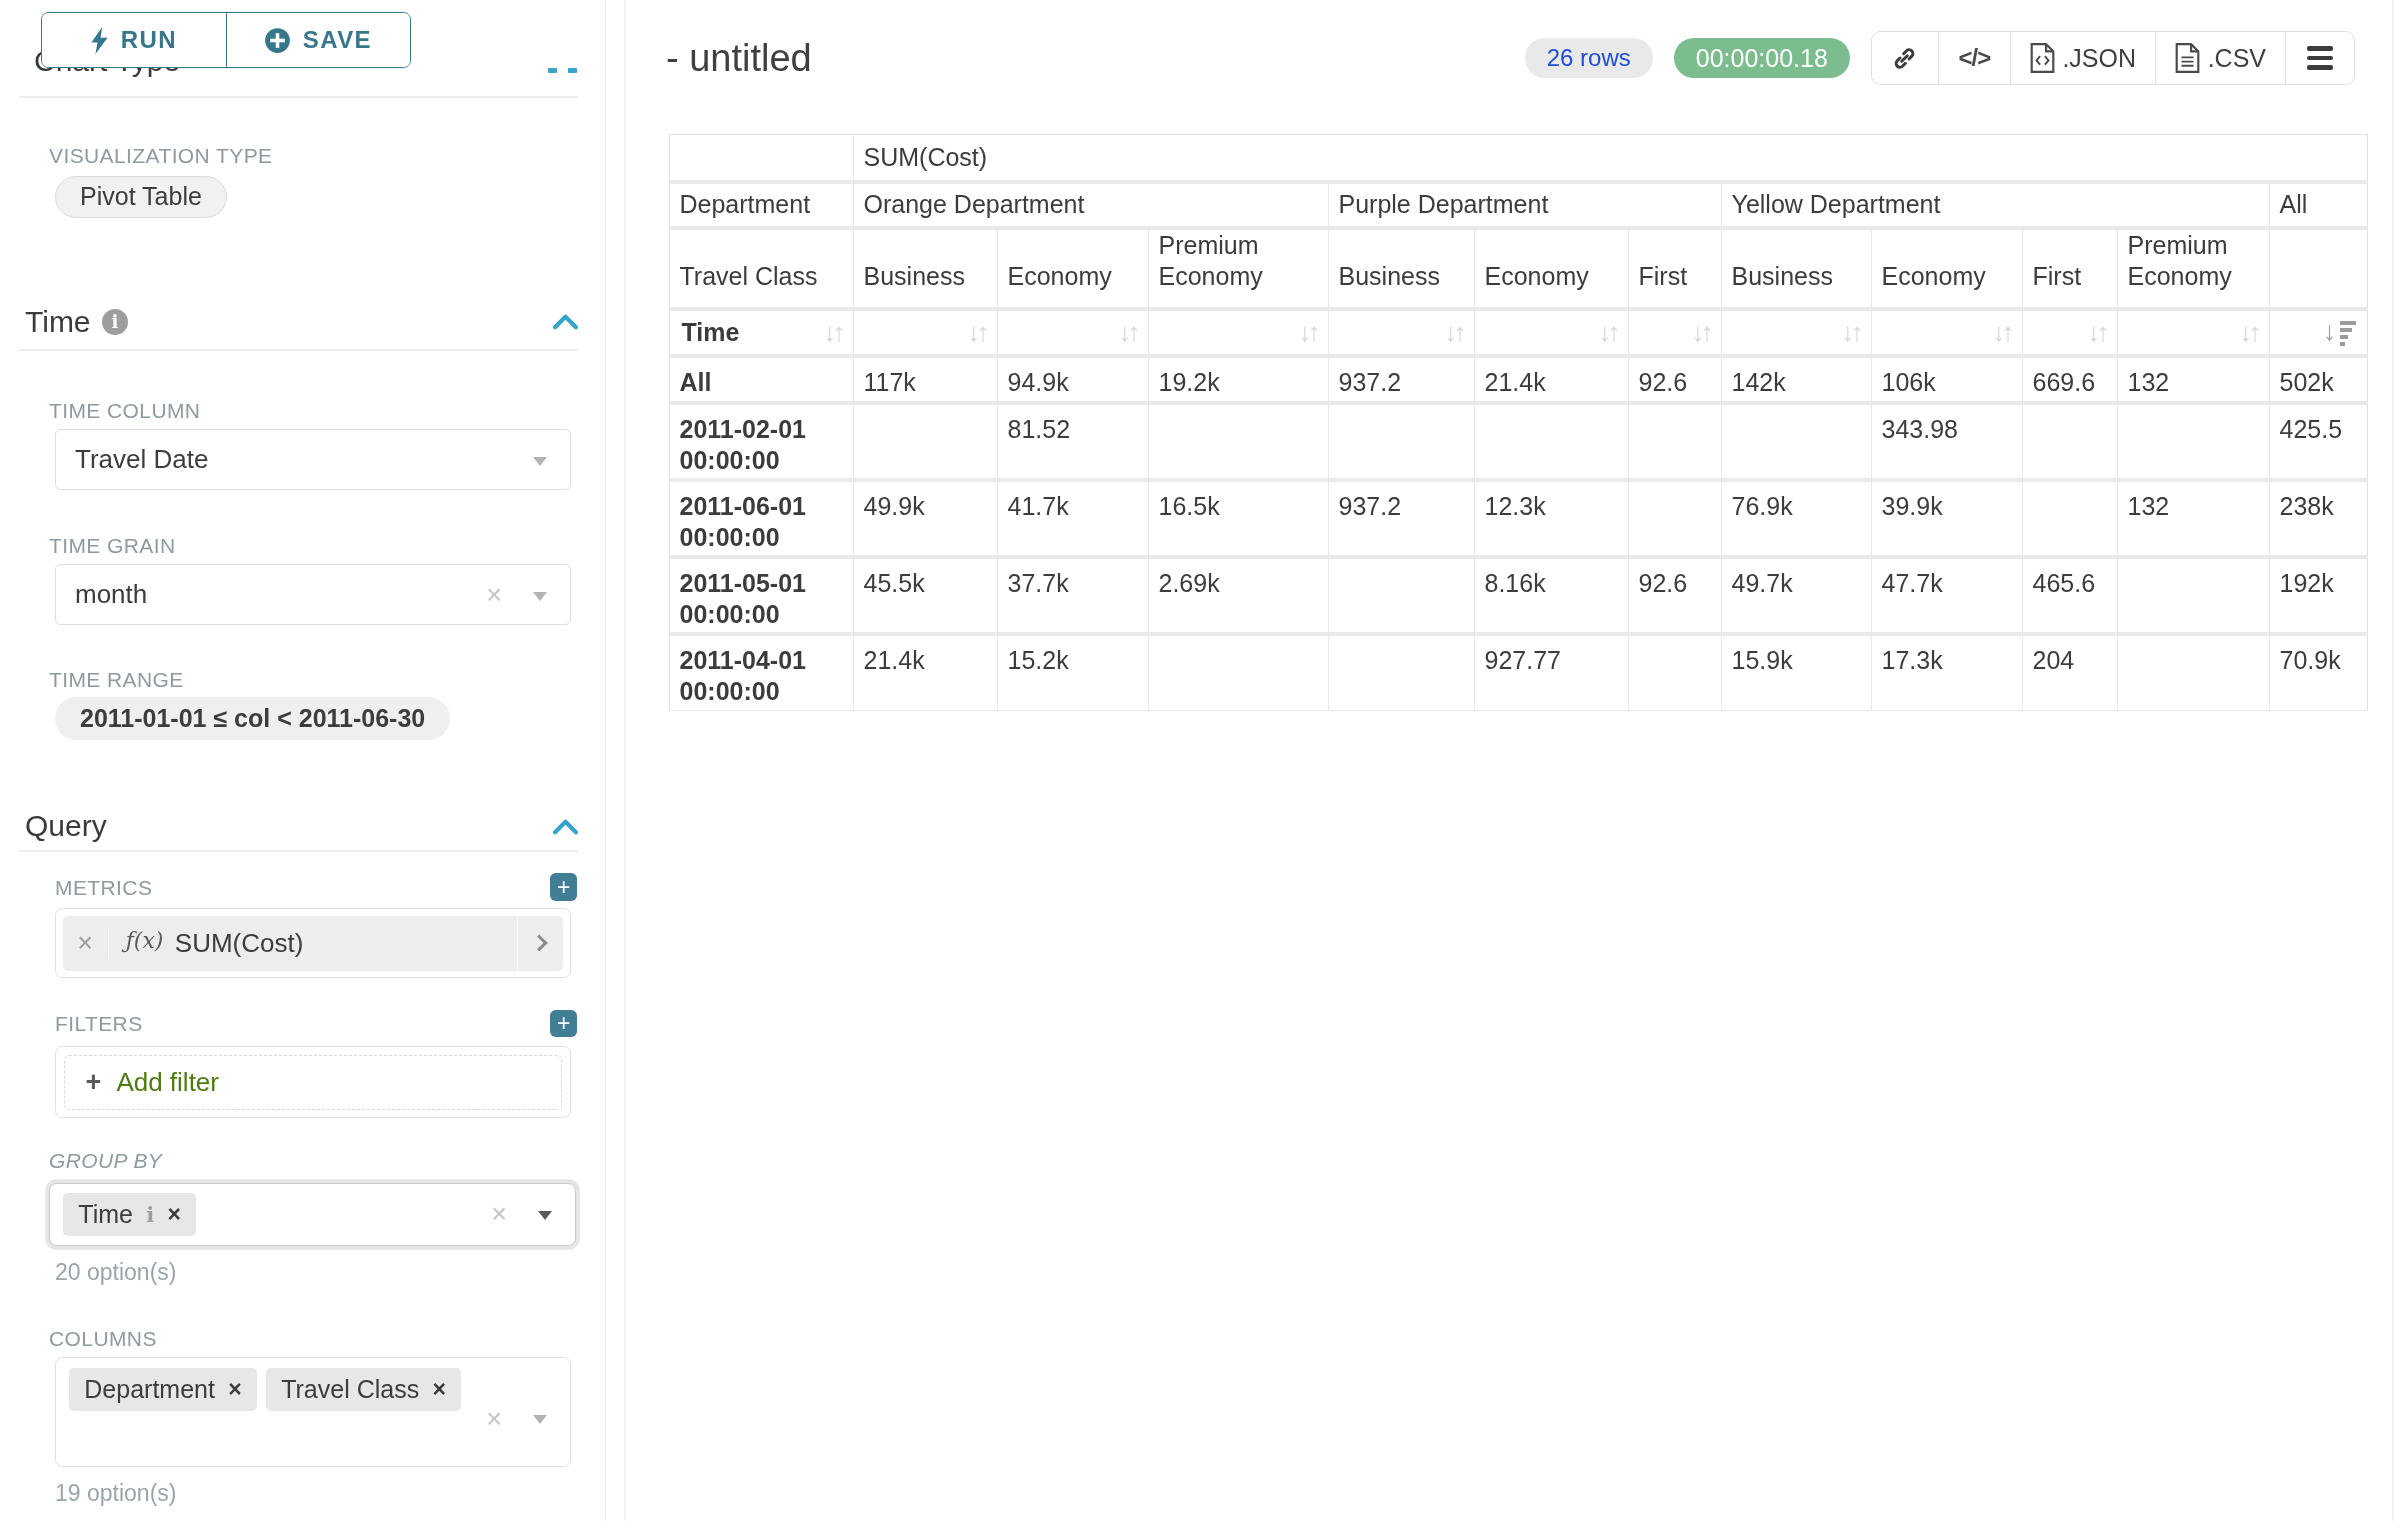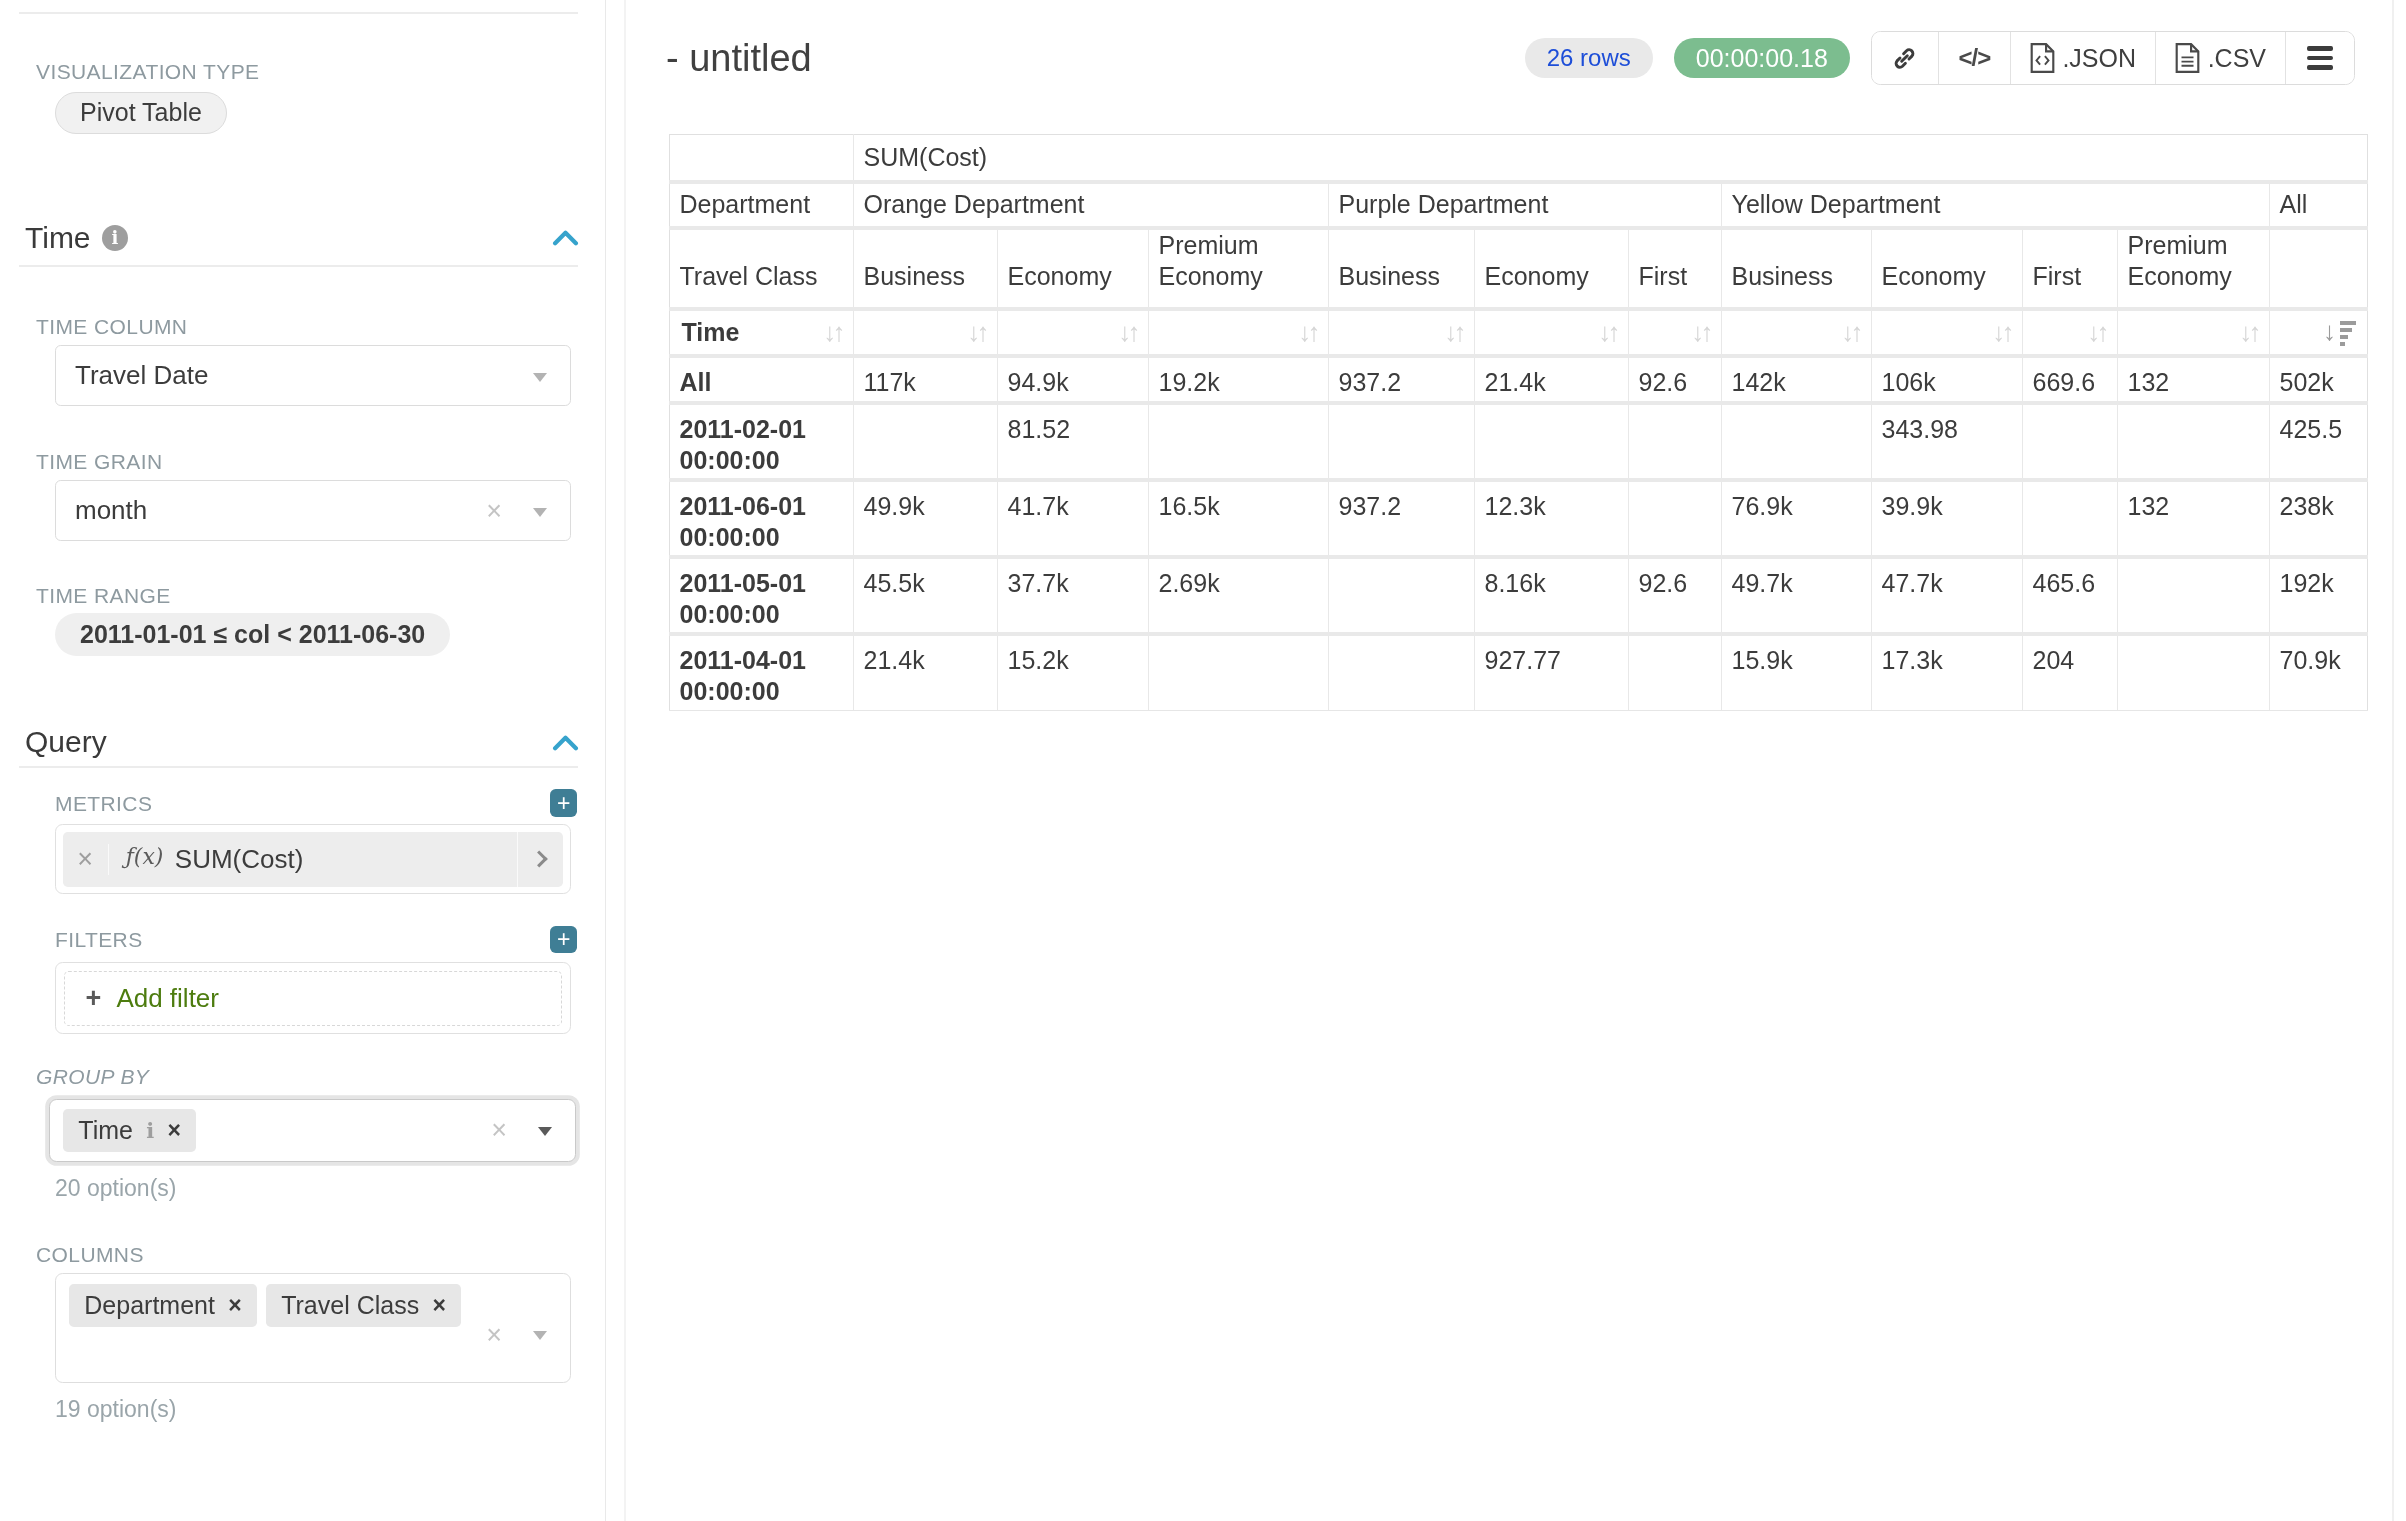--- a/index.html
+++ b/index.html
@@ -23,21 +23,21 @@
   .runsave button { flex:1; display:flex; align-items:center; justify-content:center; gap:11.4px;
     background:#fff; border:none; cursor:pointer; font-family:inherit;
     font-size:24px; font-weight:700; letter-spacing:1.4px; color:#36778c; }
   .runsave button:first-child { border-right:1.9px solid #36778c; }
   .blue-dots { position:absolute; top:68px; left:548px; z-index:3; display:flex; gap:11.4px; }
   .blue-dots i { width:8.6px; height:4.8px; background:#3aa3cb; border-radius:1px; }
 
   .divider { height:1.9px; background:#ececec; margin:0 27px 0 19px; }
   .d1 { margin-top:12.4px; } .d2 { margin-top:9.5px; } .d3 { margin-top:5.7px; }
 
-  .panel-label { font-size:21px; color:#8e9aa0; letter-spacing:0.4px; margin-left:36px; line-height:25px; }
+  .panel-label { font-size:21px; color:#8e9aa0; letter-spacing:0.4px; margin-left:49px; line-height:25px; }
 
   .viz-label { margin-top:45px; }
   .viz-pill { display:inline-block; margin:7.6px 0 0 55px; height:42px; line-height:39px;
     padding:0 24px; background:#f1f1f1; border:1.4px solid #dcdcdc; border-radius:21px;
     font-size:25px; color:#3c3c3c; }
 
   .section-header { display:flex; align-items:center; margin:0 26px 0 25px; height:36px; }
   .sh-time { margin-top:86px; } .sh-query { margin-top:68px; }
   .section-title { font-size:30px; color:#3a3a3a; }
   .info-circle { width:26px; height:26px; margin-left:11.4px; border-radius:50%;
@@ -149,20 +149,43 @@
 
   svg.ico { display:block; }
 </style>
 </head>
 <body>
 
 <div class="app">
 
   <div class="sidebar">
 
+    <div class="panel-top">
+      <div class="chart-type-title">Chart Type</div>
+      <div class="runsave">
+        <button>
+          <svg class="ico" width="19" height="27" viewBox="0 0 14 20">
+              <polygon points="9,0 1,11.5 5.5,11.5 4,20 13,8 7.8,8" fill="#36778c"></polygon>
+            </svg>
+          <span>RUN</span>
+        </button>
+        <button>
+          <svg class="ico" width="27" height="27" viewBox="0 0 24 24">
+              <circle cx="12" cy="12" r="11" fill="#36778c"></circle>
+              <rect x="10.4" y="5.5" width="3.2" height="13" fill="#fff"></rect>
+              <rect x="5.5" y="10.4" width="13" height="3.2" fill="#fff"></rect>
+            </svg>
+          <span>SAVE</span>
+        </button>
+      </div>
+      <div class="blue-dots">
+          <i></i>
+          <i></i>
+        </div>
+    </div>
 
     <div class="divider d1"></div>
 
     <div class="panel-label viz-label">VISUALIZATION TYPE</div>
     <div class="viz-pill">Pivot Table</div>
 
     <div class="section-header sh-time">
       <span class="section-title">Time</span>
       <span class="info-circle">i</span>
       <svg class="ico chevron-up" width="27" height="17" viewBox="0 0 28 18">

